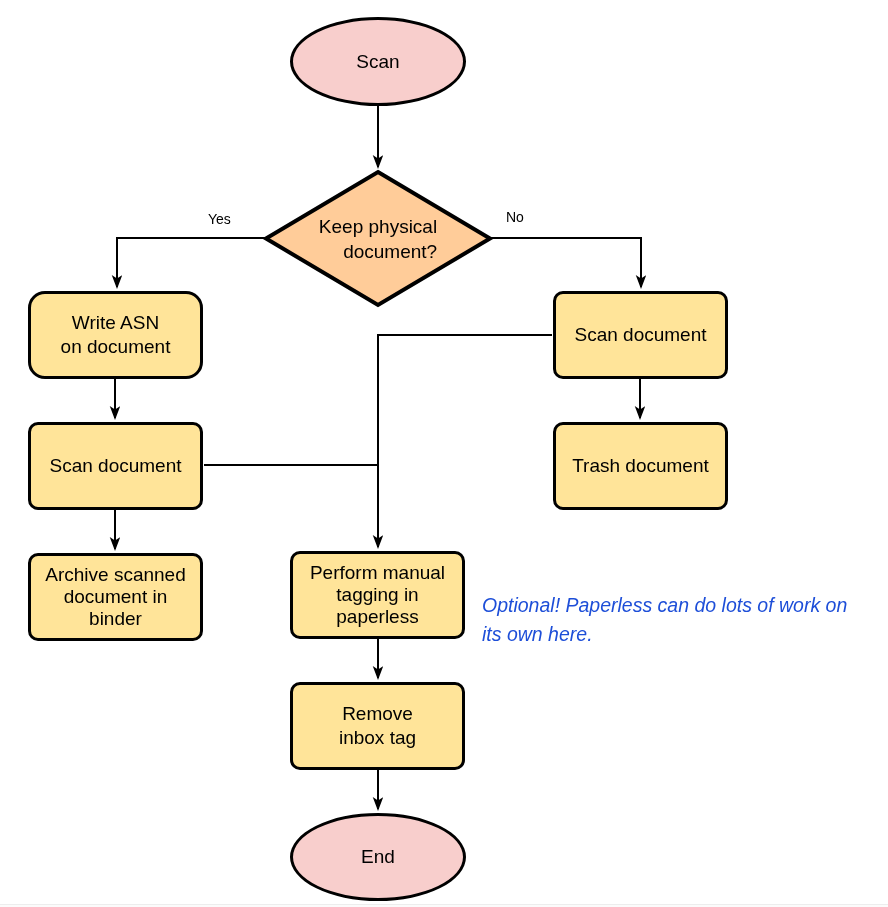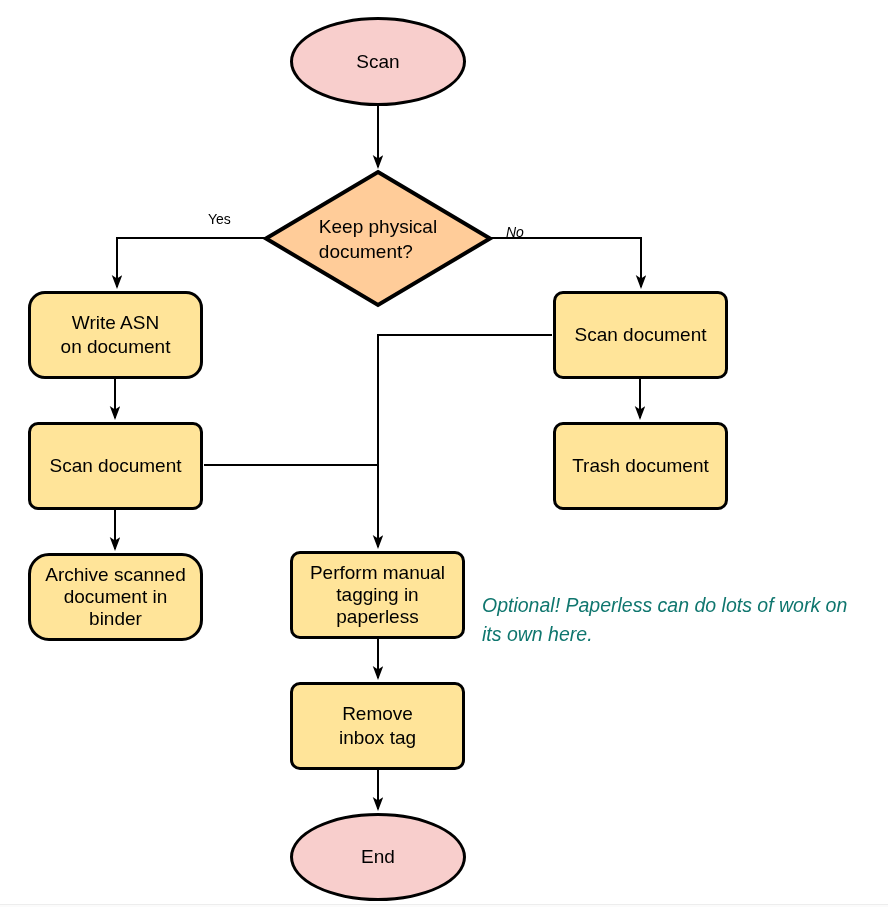--- a/index.html
+++ b/index.html
@@ -51,39 +51,39 @@
   }
   .decision-label {
     position: absolute;
     left: 266px;
     top: 172px;
     width: 224px;
     height: 133px;
     display: flex;
     align-items: center;
     justify-content: center;
-    text-align: left;
+    text-align: right;
     color: #000000;
     font-size: 19px;
     line-height: 25px;
     white-space: pre-line;
   }
   .edge-label {
     position: absolute;
     color: #000000;
     font-size: 14px;
   }
   .edge-label-yes { left: 208px; top: 211px; }
-  .edge-label-no  { left: 506px; top: 224px; font-style: italic; }
+  .edge-label-no  { left: 506px; top: 209px; }
   .annotation {
     position: absolute;
     left: 482px;
     top: 591px;
     width: 406px;
-    color: #0f766e;
+    color: #1d4ed8;
     font-style: italic;
     font-size: 19.5px;
     line-height: 29px;
     white-space: pre-line;
   }
   .bottom-edge {
     position: absolute;
     left: 0;
     bottom: 0;
     width: 888px;
@@ -128,21 +128,21 @@
 
   <div class="node process" style="left:28px; top:291px; width:175px; height:88px;border-radius:17px;">
     <span class="node-label">Write ASN
 on document</span>
   </div>
 
   <div class="node process" style="left:28px; top:422px; width:175px; height:88px;">
     <span class="node-label">Scan document</span>
   </div>
 
-  <div class="node process" style="left:28px; top:553px; width:175px; height:88px; line-height:22px;border-radius:21px;">
+  <div class="node process" style="left:28px; top:553px; width:175px; height:88px; line-height:22px;">
     <span class="node-label">Archive scanned
 document in
 binder</span>
   </div>
 
   <div class="node process" style="left:553px; top:291px; width:175px; height:88px;">
     <span class="node-label">Scan document</span>
   </div>
 
   <div class="node process" style="left:290px; top:551px; width:175px; height:88px; line-height:22px;">

